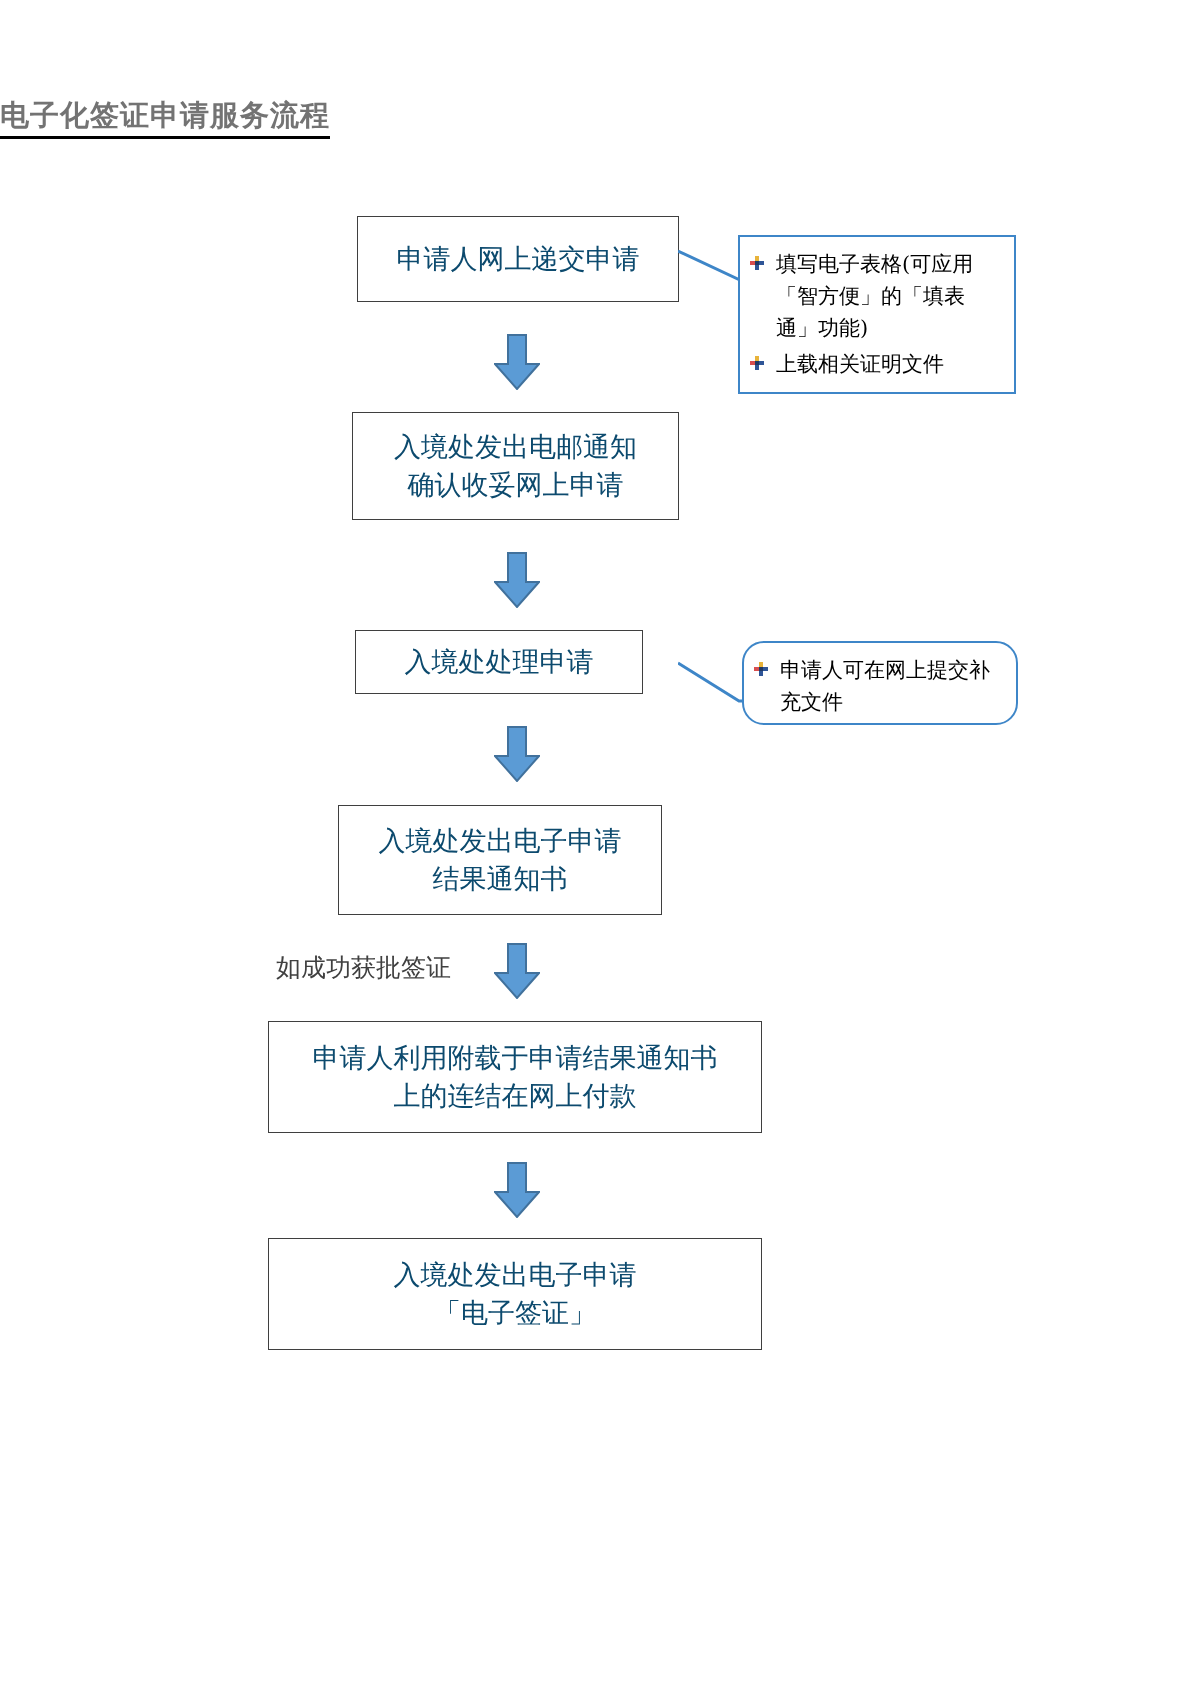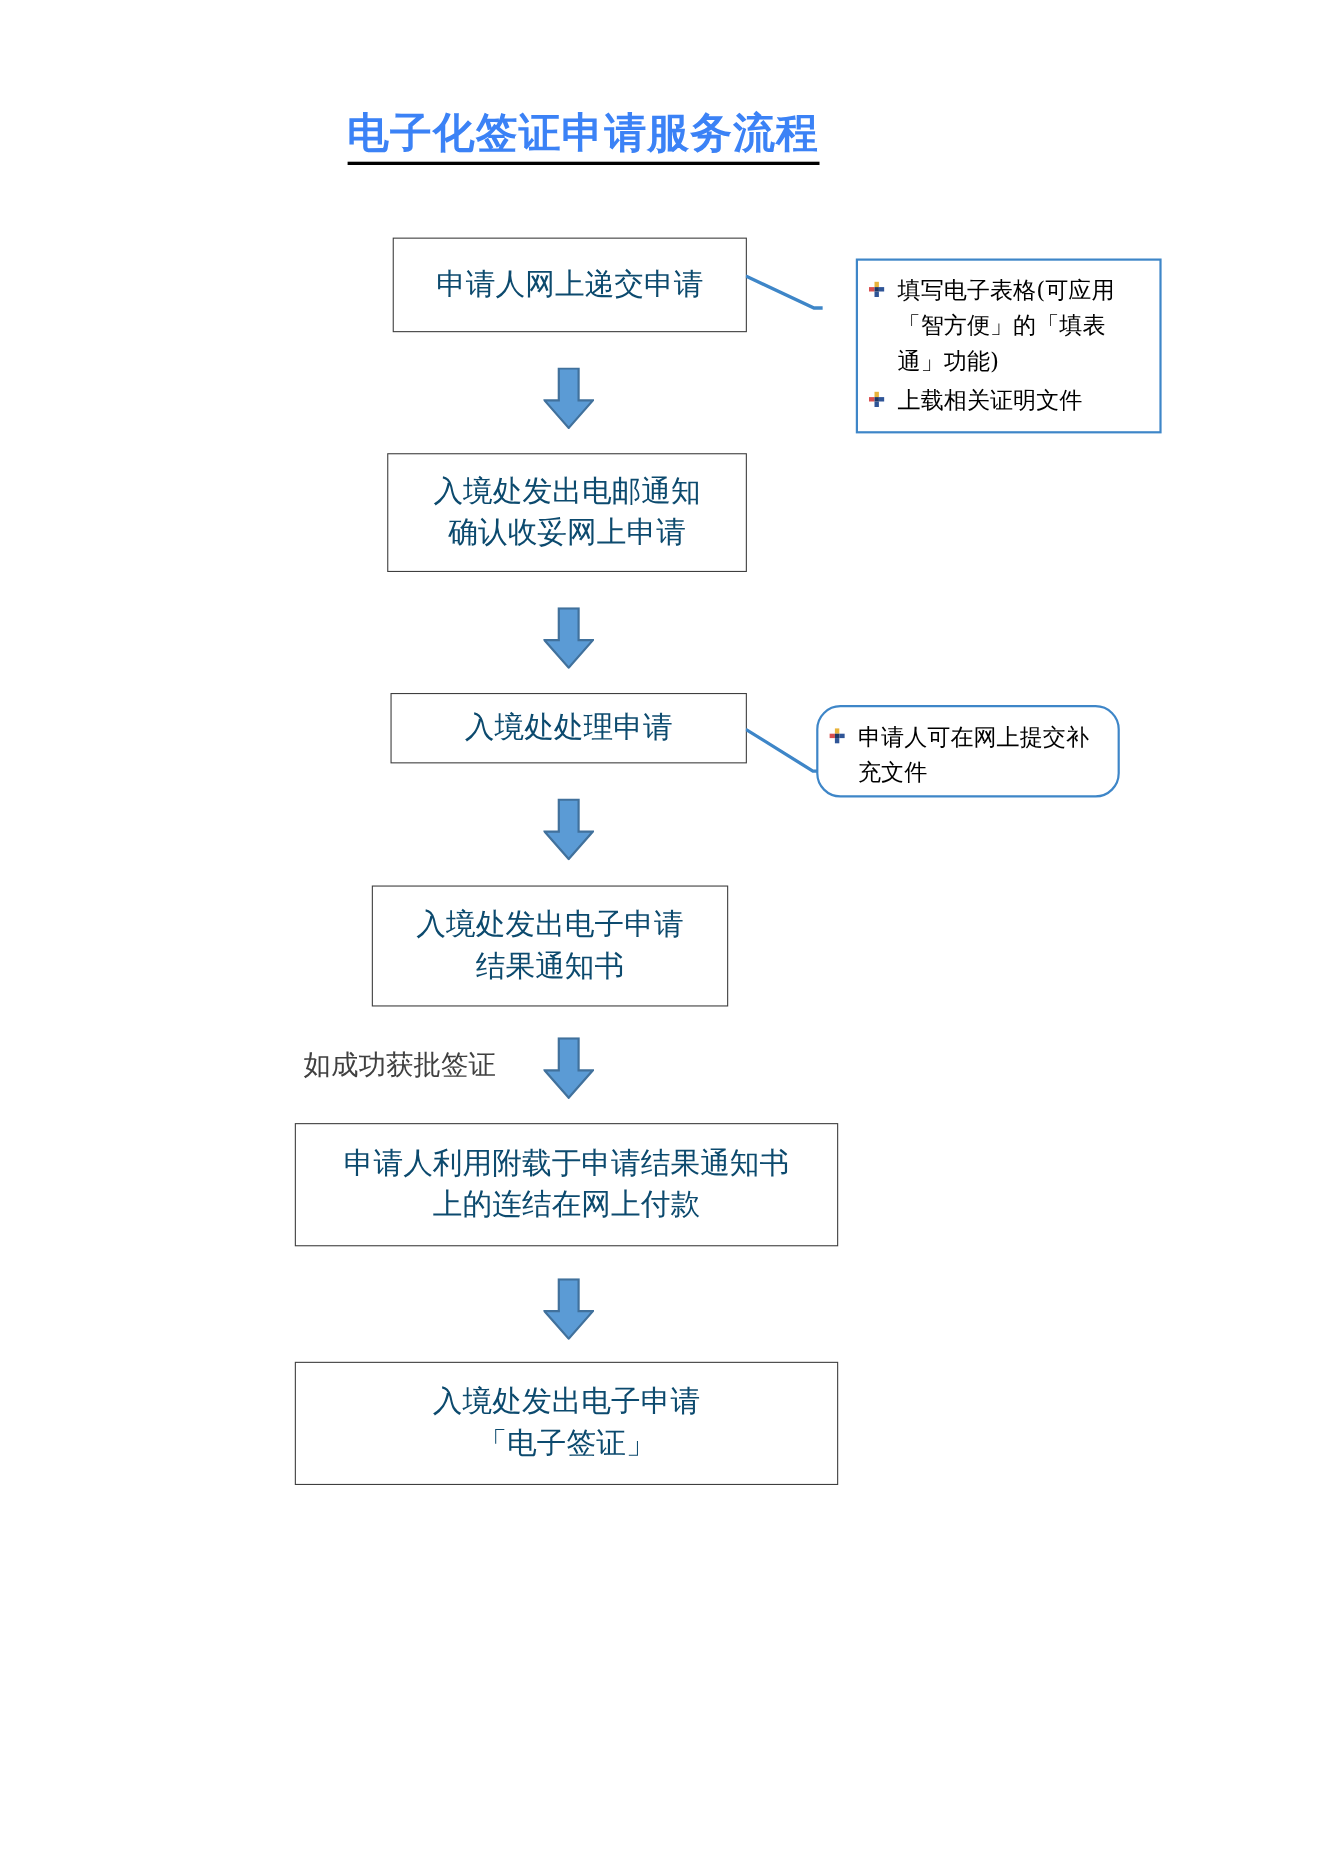--- a/index.html
+++ b/index.html
@@ -20,25 +20,25 @@
     width: 1200px;
     height: 1697px;
   }
 
   
   .title {
     position: absolute;
     left: 0;
     top: 96px;
     width: 1060px;
-    text-align: center;
-    font-size: 38px;
+    text-align: left;
+    font-size: 29px;
     font-weight: bold;
     letter-spacing: 1px;
-    color: #3b82f6;
+    color: #737373;
     white-space: nowrap;
   }
   .title .ul {
     border-bottom: 3px solid #000000;
     padding-bottom: 4px;
   }
 
   
   .pbox {
     position: absolute;
@@ -124,21 +124,21 @@
       <div>申请人网上递交申请</div>
     </div>
   </div>
 
   <div class="conn" style="left:678px; top:249px;">
     <svg width="70" height="36" viewBox="0 0 70 36">
       <path d="M0,2 L62,31 L70,31" fill="none" stroke="#3e86c8" stroke-width="3"></path>
     </svg>
   </div>
 
-  <div class="note" style="left:738px; top:235px; width:278px; height:159px;margin-left:40px;">
+  <div class="note" style="left:738px; top:235px; width:278px; height:159px;">
     <div class="li">
       <span class="bullet">
         <svg viewBox="0 0 14 14">
           <rect x="5" y="0" width="4" height="5" fill="#e8b33a"></rect>
           <rect x="5" y="9" width="4" height="5" fill="#2f5597"></rect>
           <rect x="0" y="5" width="5" height="4" fill="#d94f4f"></rect>
           <rect x="9" y="5" width="5" height="4" fill="#2f5597"></rect>
           <rect x="5" y="5" width="4" height="4" fill="#1f3864"></rect>
         </svg>
       </span>
@@ -170,21 +170,21 @@
       <div>确认收妥网上申请</div>
     </div>
   </div>
 
   <div class="arrow" style="left:494px; top:552px;">
     <svg viewBox="0 0 46 56" preserveAspectRatio="none">
       <path d="M14,1 L32,1 L32,30 L45,30 L23,55 L1,30 L14,30 Z" fill="#5b9bd5" stroke="#41719c" stroke-width="2" stroke-linejoin="miter"></path>
     </svg>
   </div>
 
-  <div class="pbox" style="left:355px; top:630px; width:324px; height:64px;">
+  <div class="pbox" style="left:355px; top:630px; width:288px; height:64px;">
     <div class="inner">
       <div>入境处处理申请</div>
     </div>
   </div>
 
   <div class="conn" style="left:678px; top:661px;">
     <svg width="70" height="44" viewBox="0 0 70 44">
       <path d="M0,2 L61,40 L70,40" fill="none" stroke="#3e86c8" stroke-width="3"></path>
     </svg>
   </div>

